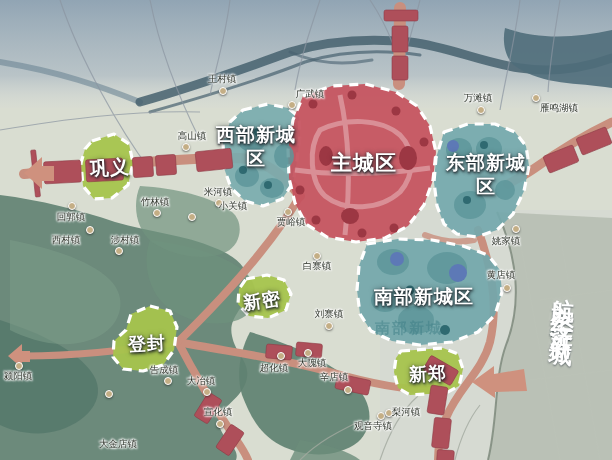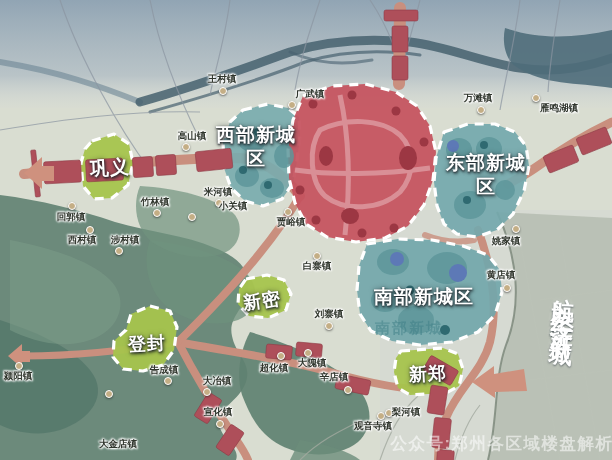--- a/index.html
+++ b/index.html
@@ -5,21 +5,21 @@
   html,body{margin:0;padding:0;background:#222;}
   .stage{
     position:relative;width:612px;height:460px;overflow:hidden;
     background:#d9ddd1;
     font-family:"Liberation Sans","DejaVu Sans",sans-serif;
   }
   .stage svg{position:absolute;left:0;top:0;}
   .layer{position:absolute;left:0;top:0;width:612px;height:460px;pointer-events:none;}
   .town{
     position:absolute;transform:translate(-50%,-50%);
-    font-size:9.5px;font-weight:bold;color:#2f352c;white-space:nowrap;
+    font-size:9.5px;font-weight:normal;color:#2f352c;white-space:nowrap;
     text-shadow:0 0 2px #fff,0 0 2px #fff,0 0 3px #fff,1px 1px 2px #fff,-1px -1px 2px #fff;
     text-align:center;
   }
   .dot{
     position:absolute;width:8px;height:8px;border-radius:50%;
     background:#c4ae85;border:1.5px solid #fff;box-sizing:border-box;
     transform:translate(-50%,-50%);box-shadow:0 1px 2px rgba(30,30,30,.5);
   }
   .zone{
     position:absolute;transform:translate(-50%,-50%);
@@ -218,39 +218,39 @@
       <div class="town" style="left: 218px; top: 192px;">米河镇</div>
       <div class="dot" style="left: 157px; top: 213px;"></div>
       <div class="town" style="left: 155px; top: 202px;">竹林镇</div>
       <div class="dot" style="left: 192px; top: 217px;"></div>
       <div class="town" style="left: 193px; top: 206px; margin-left: 40px;">小关镇</div>
       <div class="dot" style="left: 72px; top: 206px;"></div>
       <div class="town" style="left: 71px; top: 217px;">回郭镇</div>
       <div class="dot" style="left: 288px; top: 212px;"></div>
       <div class="town" style="left: 291px; top: 222px;">贾峪镇</div>
       <div class="dot" style="left: 90px; top: 230px;"></div>
-      <div class="town" style="left: 82px; top: 240px;">西村镇</div>
+      <div class="town" style="left: 66px; top: 240px;">西村镇</div>
       <div class="dot" style="left: 119px; top: 251px;"></div>
       <div class="town" style="left: 125px; top: 240px;">涉村镇</div>
       <div class="dot" style="left: 19px; top: 366px;"></div>
       <div class="town" style="left: 18px; top: 376px;">颍阳镇</div>
       <div class="dot" style="left: 317px; top: 256px;"></div>
       <div class="town" style="left: 317px; top: 266px;">白寨镇</div>
       <div class="dot" style="left: 329px; top: 326px;"></div>
       <div class="town" style="left: 329px; top: 314px;">刘寨镇</div>
       <div class="dot" style="left: 281px; top: 356px;"></div>
       <div class="town" style="left: 274px; top: 368px;">超化镇</div>
       <div class="dot" style="left: 308px; top: 353px;"></div>
       <div class="town" style="left: 312px; top: 363px;">大隗镇</div>
       <div class="dot" style="left: 348px; top: 390px;"></div>
       <div class="town" style="left: 334px; top: 377px;">辛店镇</div>
       <div class="dot" style="left: 168px; top: 381px;"></div>
       <div class="town" style="left: 164px; top: 370px;">告成镇</div>
       <div class="dot" style="left: 207px; top: 392px;"></div>
-      <div class="town" style="left: 217px; top: 381px;">大冶镇</div>
+      <div class="town" style="left: 201px; top: 381px;">大冶镇</div>
       <div class="dot" style="left: 109px; top: 394px;"></div>
       <div class="town" style="left: 118px; top: 404px; margin-top: 40px;">大金店镇</div>
       <div class="dot" style="left: 220px; top: 424px;"></div>
       <div class="town" style="left: 218px; top: 412px;">宣化镇</div>
       <div class="dot" style="left: 381px; top: 416px;"></div>
       <div class="town" style="left: 373px; top: 426px;">观音寺镇</div>
       <div class="dot" style="left: 389px; top: 413px;"></div>
       <div class="town" style="left: 406px; top: 412px;">梨河镇</div>
       <div class="dot" style="left: 481px; top: 110px;"></div>
       <div class="town" style="left: 478px; top: 98px;">万滩镇</div>
@@ -259,25 +259,25 @@
       <div class="dot" style="left: 516px; top: 229px;"></div>
       <div class="town" style="left: 506px; top: 241px;">姚家镇</div>
       <div class="dot" style="left: 507px; top: 288px;"></div>
       <div class="town" style="left: 501px; top: 275px;">黄店镇</div>
     </div>
 
   <div class="layer">
       <div class="zone" style="left: 110px; top: 168px; font-size: 19px; transform: translate(-50%, -50%) rotate(-3deg);">巩义</div>
       <div class="zone" style="left: 256px; top: 147px; font-size: 19px; transform: translate(-50%, -50%) rotate(0deg);">西部新城
 区</div>
+      <div class="zone" style="left: 364px; top: 163px; font-size: 21px; transform: translate(-50%, -50%) rotate(0deg);">主城区</div>
       <div class="zone" style="left: 486px; top: 175px; font-size: 19px; transform: translate(-50%, -50%) rotate(0deg);">东部新城
 区</div>
       <div class="zone" style="left: 424px; top: 297px; font-size: 19px; transform: translate(-50%, -50%) rotate(0deg);">南部新城区</div>
       <div class="zone faint" style="left: 409px; top: 328px; font-size: 15px; transform: translate(-50%, -50%) rotate(0deg);">南部新城</div>
       <div class="zone" style="left: 262px; top: 301px; font-size: 18px; transform: translate(-50%, -50%) rotate(-8deg);">新密</div>
       <div class="zone" style="left: 147px; top: 344px; font-size: 18px; transform: translate(-50%, -50%) rotate(-3deg);">登封</div>
       <div class="zone" style="left: 428px; top: 374px; font-size: 18px; transform: translate(-50%, -50%) rotate(-3deg);">新郑</div>
       <div class="zone vertical" style="left: 563px; top: 306px; font-size: 23px; transform: translate(-50%, -50%) rotate(3deg);">航空经济新城</div>
     </div>
 
-  <div class="watermark" style="left: 502px; top: 444px;">公众号:郑州各区域楼盘解析</div>
 
 </div>
 
 </body></html>

